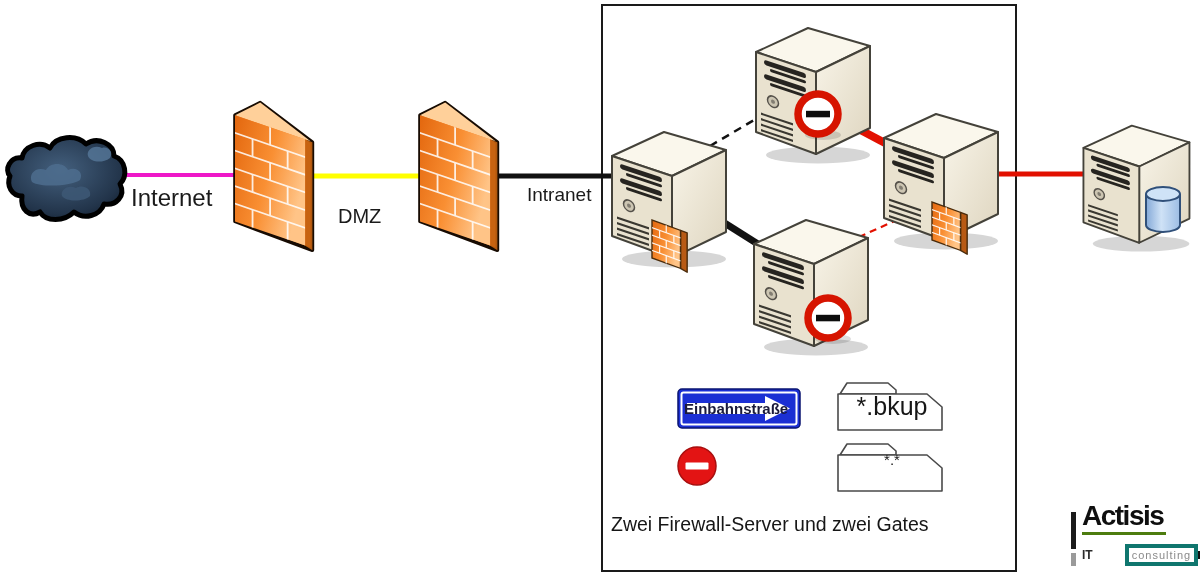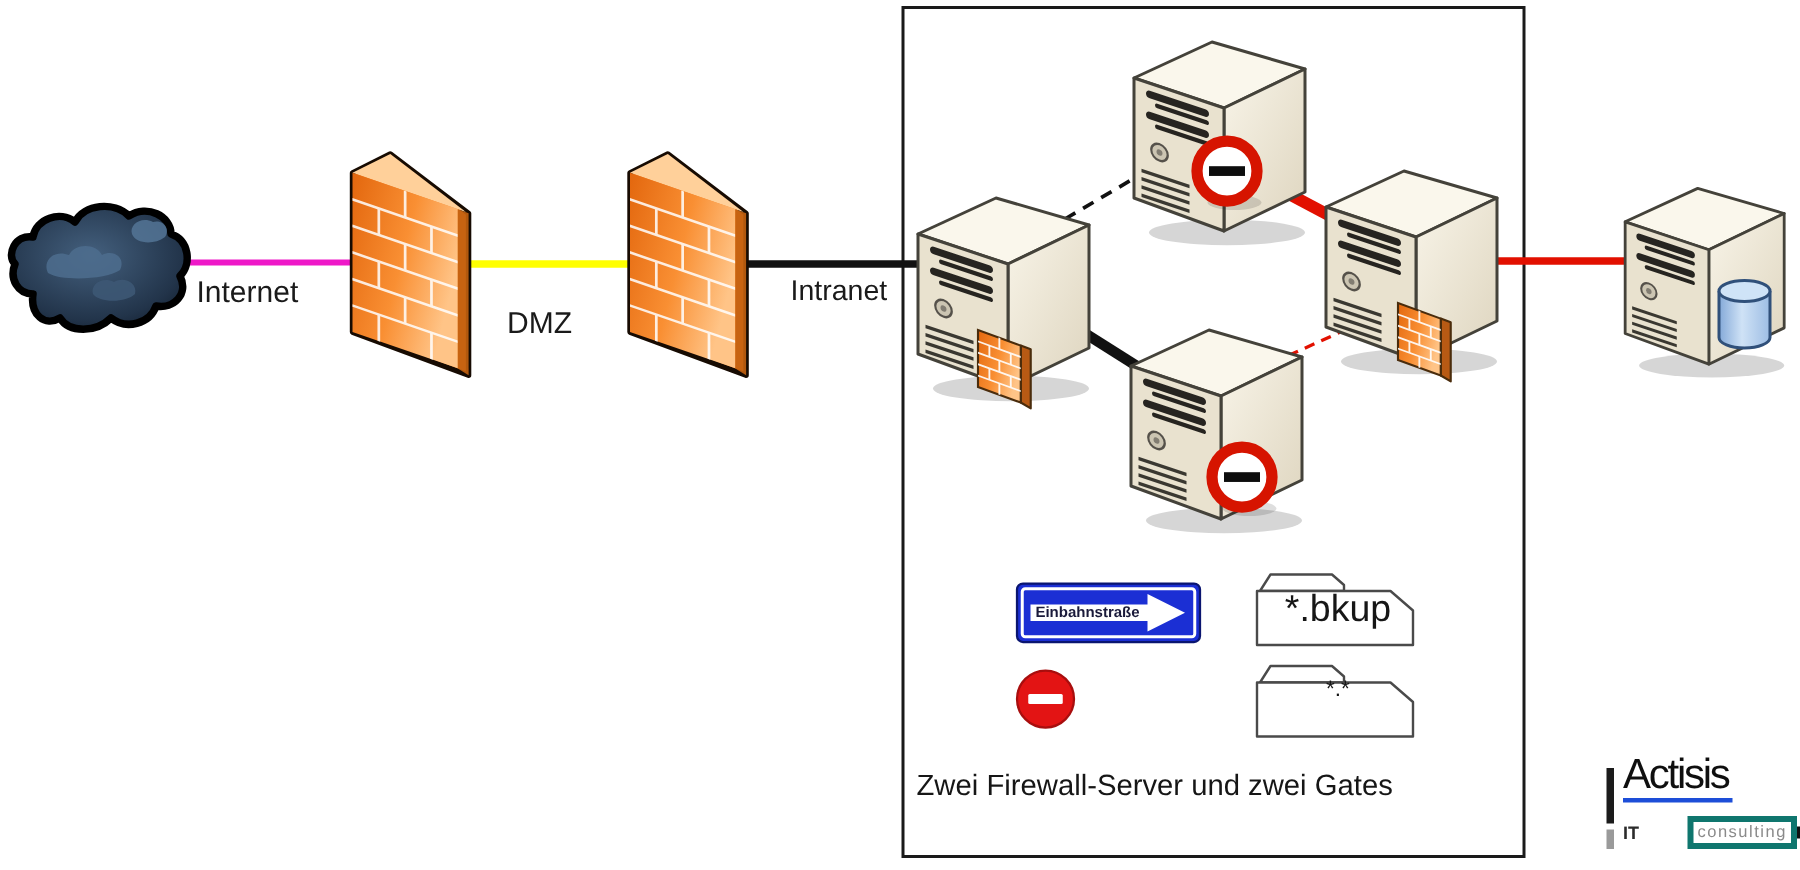--- a/index.html
+++ b/index.html
@@ -1,33 +1,33 @@
 <!DOCTYPE html>
 <html><head>
 <meta charset="utf-8">
 <style>
   html,body{margin:0;padding:0;background:#fff;}
   .stage{position:relative;width:1200px;height:580px;background:#fff;overflow:hidden;
          font-family:"Liberation Sans",sans-serif;}
   .stage svg{position:absolute;left:0;top:0;}
   .lbl{position:absolute;color:#1a1a1a;white-space:nowrap;}
-  .lbl-internet{left:131px;top:184px;font-size:20px;}
+  .lbl-internet{left:131px;top:184px;font-size:24px;}
   .lbl-dmz{left:338px;top:187px;font-size:20px;margin-top:18px;}
   .lbl-intranet{left:527px;top:184px;font-size:19px;}
   .caption{position:absolute;left:611px;top:511px;font-size:19.5px;line-height:26px;color:#161616;}
   .sign-text{position:absolute;left:684px;top:402px;width:82px;height:14px;
-             font-size:10px;line-height:14px;text-align:center;color:#1a1a3a;font-weight:bold;}
+             font-size:15px;line-height:14px;text-align:center;color:#1a1a3a;font-weight:bold;}
   .folder-text{position:absolute;text-align:center;color:#161616;}
   .folder-text.bkup{left:848px;top:392px;width:88px;font-size:25px;}
   .folder-text.allfiles{left:848px;top:451px;width:88px;font-size:15px;}
   .logo{position:absolute;left:1066px;top:504px;width:140px;height:72px;}
   .logo .vbar1{position:absolute;left:5px;top:8px;width:5px;height:37px;background:#1b1b1b;}
   .logo .vbar2{position:absolute;left:5px;top:49px;width:5px;height:13px;background:#9a9a9a;}
-  .logo .name{position:absolute;left:16px;top:-4px;font-size:28px;font-weight:normal;
-              letter-spacing:-1.5px;color:#0f0f0f;border-bottom:3px solid #1d4ed8;padding:0 3px 0 0;}
+  .logo .name{position:absolute;left:16px;top:-4px;font-size:28px;font-weight:bold;
+              letter-spacing:-1.5px;color:#0f0f0f;border-bottom:3px solid #4d7c0f;padding:0 3px 0 0;}
   .logo .row{position:absolute;left:16px;top:40px;display:flex;align-items:center;gap:0;}
   .logo .it{font-size:12px;font-weight:bold;color:#2b2b2b;}
   .logo .consulting{border:4px solid #0f766e;color:#8a8a8a;font-size:11px;
                     padding:1px 3px;letter-spacing:1px;margin-left:32px;}
   .logo .sq{width:7px;height:8px;background:#111;}
   .logo .gbar{width:36px;height:8px;background:#a8a8a8;}
 </style>
 </head>
 <body>
 

